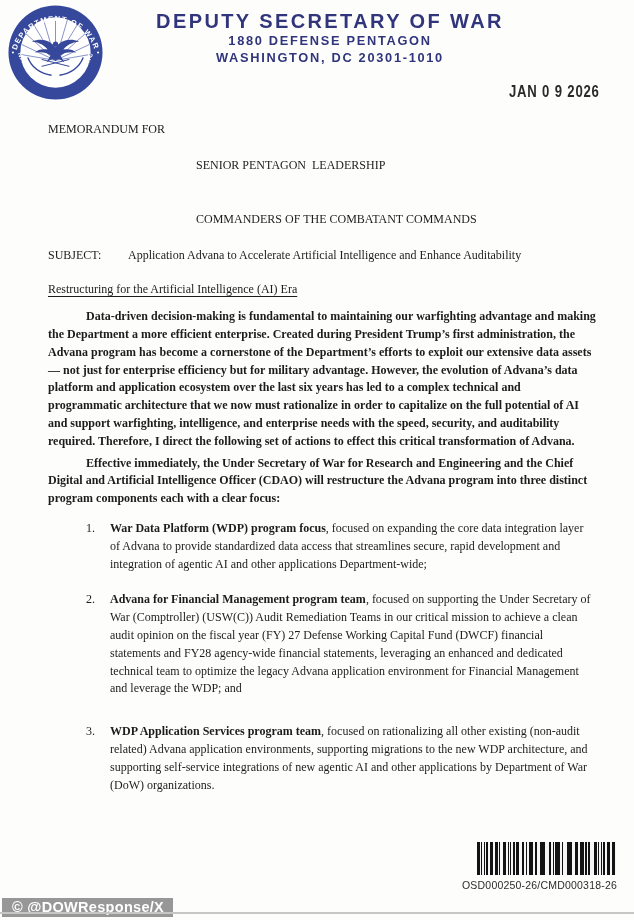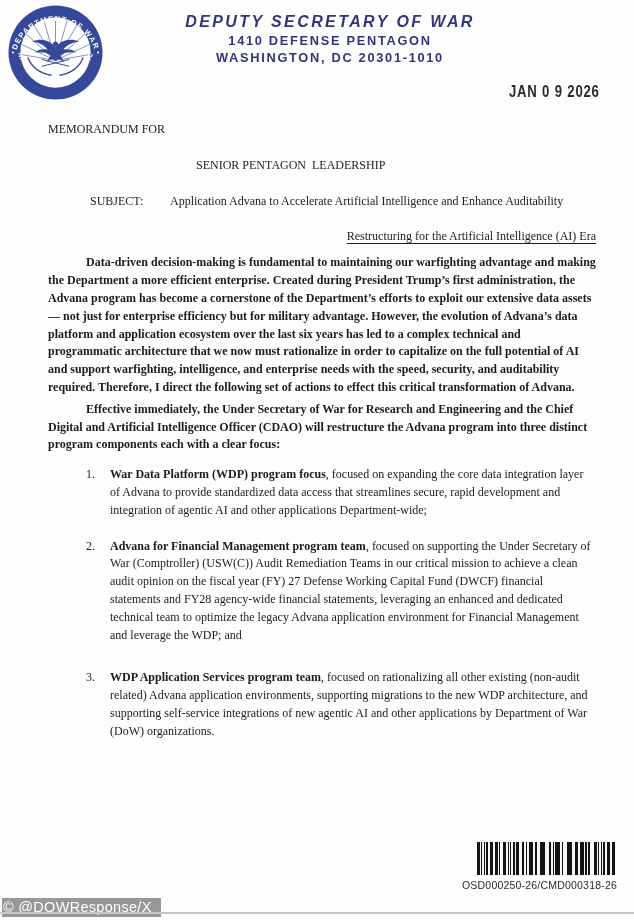--- a/index.html
+++ b/index.html
@@ -23,24 +23,23 @@
   .letterhead {
     position: absolute;
     left: 30px; top: 11px;
     width: 600px;
     text-align: center;
     color: #30357c;
     font-family: "Liberation Sans", sans-serif;
     font-weight: bold;
   }
   .letterhead .title {
-    font-size: 16px;
+    font-size: 20px;
     letter-spacing: 2.4px;
     line-height: 21px;
-    font-style: italic;
   }
   .letterhead .addr {
     font-size: 12.8px;
     letter-spacing: 1.7px;
     line-height: 17px;
   }
   .date-stamp {
     position: absolute;
     right: 34px; top: 83px;
     font-family: "Liberation Sans", sans-serif;
@@ -60,28 +59,27 @@
     width: 548px;
     font-size: 12px;
     line-height: 17.8px;
   }
   .memo-row { display: flex; }
   .memo-label { flex: 0 0 148px; white-space: nowrap; }
   .memo-recipients { flex: 1; }
   .memo-recipients div { white-space: pre-wrap; margin-top: 36px; }
 
   .subject-row { display: flex; margin-top: 18px; }
-  .subject-label { flex: 0 0 80px; margin-left: 42px; }
+  .subject-label { flex: 0 0 80px; }
   .subject-text { width: 462px; }
 
   .section-heading {
     margin-top: 17px;
     text-decoration: underline;
     text-underline-offset: 3px;
-    text-align: right;
   }
 
   .para { margin-top: 9px; text-indent: 38px; text-align: left; font-weight: bold; }
   .para.second { margin-top: 4px; }
 
   .list { margin-top: 12px; }
   .list-item { position: relative; padding-left: 62px; }
   .list-item + .list-item { margin-top: 18px; }
   .list-item.last { margin-top: 25px; }
   .list-num { position: absolute; left: 38px; top: 0; }
@@ -105,23 +103,23 @@
     font-size: 10.5px;
     letter-spacing: 0.2px;
     color: #2c2c2c;
   }
   .watermark {
     position: absolute;
     left: 2px; top: 898px;
     background: rgba(128,128,128,0.82);
     color: #ffffff;
     font-family: "Liberation Sans", sans-serif;
-    font-weight: normal;
+    font-weight: bold;
     font-size: 14.5px;
-    padding: 1px 9px 2px 1px;
+    padding: 1px 9px 2px 10px;
     letter-spacing: 0.3px;
   }
   .bottom-rule {
     position: absolute;
     left: 0; right: 0; top: 912px;
     height: 2px;
     background: #c6c6c4;
   }
 </style>
 </head>
@@ -170,32 +168,33 @@
     </text>
     <text font-family="Liberation Sans, sans-serif" font-size="6.4" font-weight="bold" fill="#ffffff" letter-spacing="0.9">
       <textPath href="#sealBottomArc" startOffset="50%" text-anchor="middle">UNITED STATES OF AMERICA</textPath>
     </text>
     <circle cx="7" cy="50" r="1.1" fill="#ffffff"></circle>
     <circle cx="93" cy="50" r="1.1" fill="#ffffff"></circle>
   </svg>
 
   <div class="letterhead">
     <div class="title">DEPUTY SECRETARY OF WAR</div>
-    <div class="addr">1410 DEFENSE PENTAGON</div>
+    <div class="addr">1880 DEFENSE PENTAGON</div>
     <div class="addr">WASHINGTON, DC 20301-1010</div>
   </div>
 
   <div class="date-stamp">JAN 0 9 2026</div>
 
   <div class="doc">
 
     <div class="memo-row">
       <div class="memo-label">MEMORANDUM FOR</div>
       <div class="memo-recipients">
         <div>SENIOR PENTAGON  LEADERSHIP</div>
+        <div>COMMANDERS OF THE COMBATANT COMMANDS</div>
       </div>
     </div>
 
     <div class="subject-row">
       <div class="subject-label">SUBJECT:</div>
       <div class="subject-text">Application Advana to Accelerate Artificial Intelligence and Enhance Auditability</div>
     </div>
 
     <div class="section-heading">Restructuring for the Artificial Intelligence (AI) Era</div>
 

